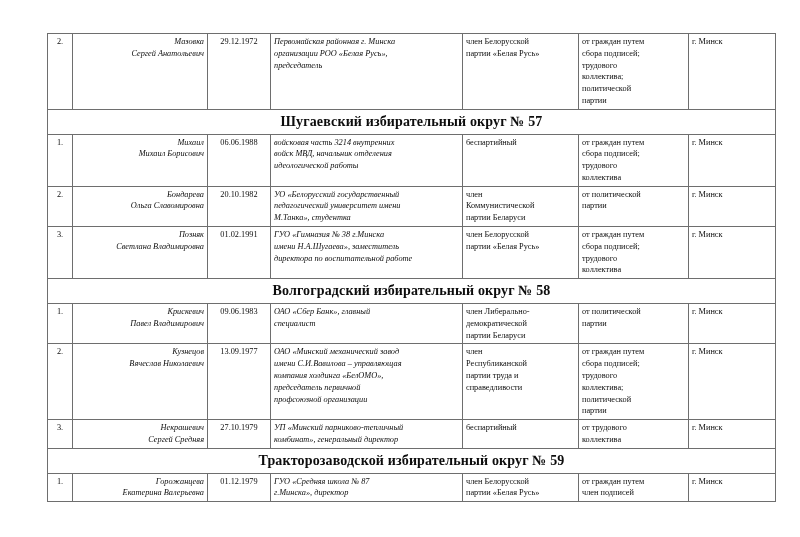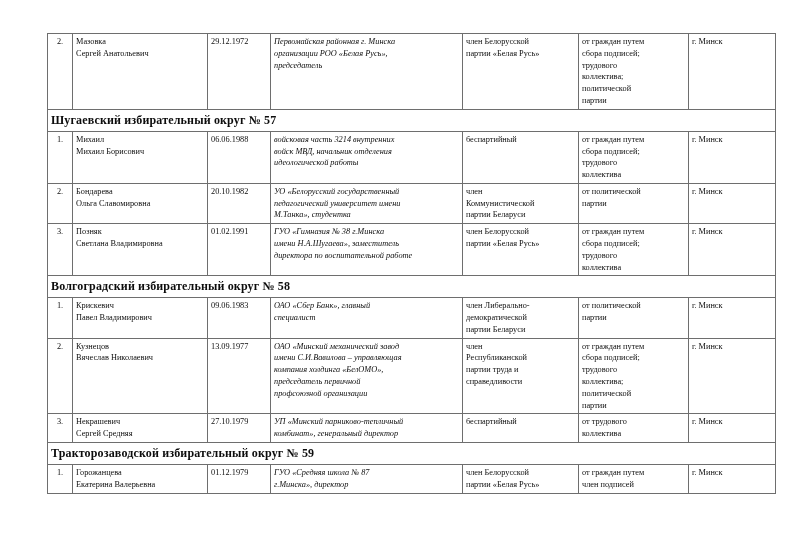--- a/index.html
+++ b/index.html
@@ -42,38 +42,39 @@
   col.c-place  { width: 192px; }
   col.c-party  { width: 116px; }
   col.c-nom    { width: 110px; }
   col.c-region { width: 87px; }
 
   td.num {
     text-align: center;
     vertical-align: middle;
   }
   td.name {
-    text-align: left;
+    text-align: right;
     padding-left: 5px;
+    font-style: italic;
   }
   td.dob {
-    text-align: left;
+    text-align: center;
   }
   td.place {
     text-align: left;
     padding-left: 5px;
     font-style: italic;
   }
   td.party, td.nom, td.region {
     text-align: left;
   }
   td.section {
-    text-align: left;
+    text-align: center;
     font-weight: bold;
-    font-size: 12px;
+    font-size: 14px;
     letter-spacing: 0.15px;
     padding: 4px 3px 5px 3px;
     vertical-align: middle;
   }
   .ln { display: block; }
 </style>
 </head>
 <body>
 
 <div id="page">

